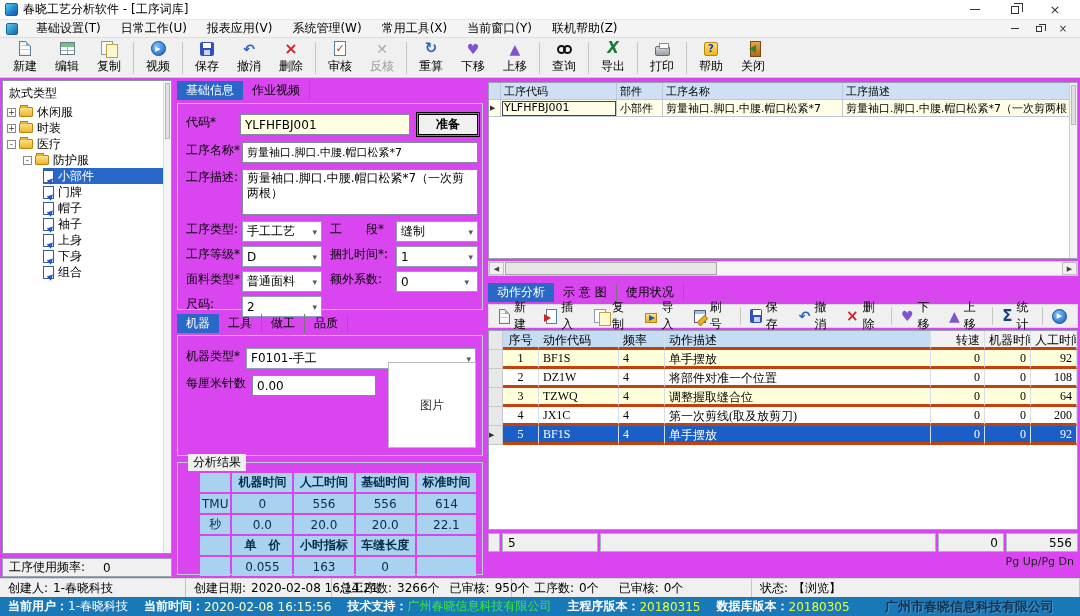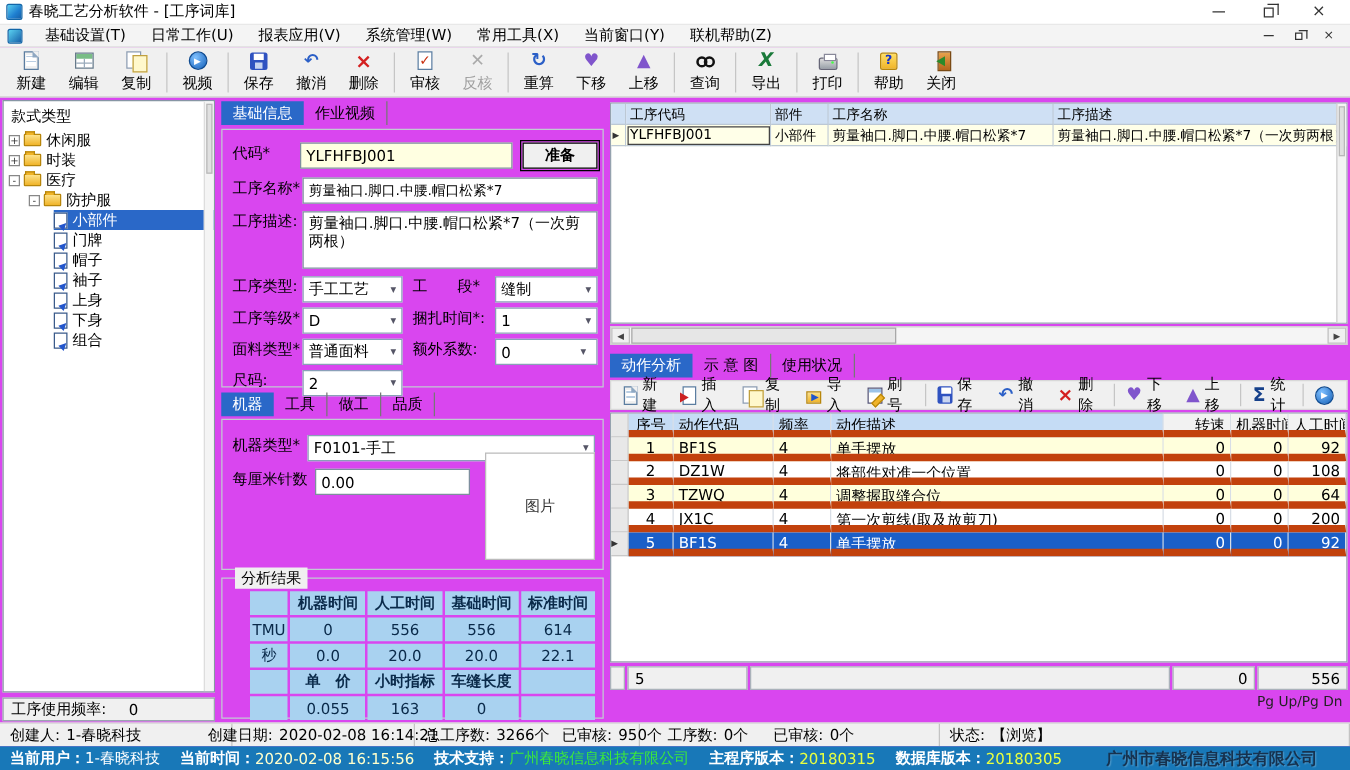--- a/index.html
+++ b/index.html
@@ -150,39 +150,39 @@
 
   #atabs { position:absolute; left:0; top:205px; }
   #atoolbar { position:absolute; left:0; top:226px; width:590px; height:24px; background:#f0f0f0; border:1px solid #d8d8d8;
               display:flex; align-items:center; padding:0 4px; }
   .abtn { display:flex; align-items:center; gap:4px; padding:0 6px; height:22px; }
   .asep { width:1px; height:18px; background:#c5c5c5; margin:0 3px; }
   .aplay { margin-left:auto; }
 
   #atable { position:absolute; left:0; top:252px; width:590px; height:200px; background:#fff; border:1px solid #95a2ae; }
   .arow { display:flex; height:19px; }
-  .acell { border-right:1px solid #d8dee6; border-bottom:6px solid #c2410c; padding:1px 4px; overflow:hidden; white-space:nowrap; }
+  .acell { border-right:1px solid #d8dee6; border-bottom:3px solid #c2410c; padding:1px 4px; overflow:hidden; white-space:nowrap;font-family:Liberation Serif, serif; }
   .arh { flex:0 0 14px; background:#e8e8e8; border-right:1px solid #c8c8c8; border-bottom:1px solid #c8c8c8; color:#333; font-size:7px; display:flex; align-items:center; }
   .ac-no { flex:0 0 36px; text-align:center; } .ac-code { flex:0 0 80px; } .ac-freq { flex:0 0 46px; }
   .ac-desc { flex:1 1 auto; } .ac-speed { flex:0 0 54px; text-align:right; } .ac-mt { flex:0 0 46px; text-align:right; } .ac-lt { flex:0 0 46px; text-align:right; }
   .ahead .acell { background:#c5dcf5; }
   .ahead .ac-speed, .ahead .ac-mt, .ahead .ac-lt { background:#f2f2f2; }
   .arow.odd .acell { background:#ffffdc; }
   .arow.sel .acell { background:#1a5fc8; color:#fff; }
 
   .sumrow { position:absolute; left:0; top:455px; width:590px; height:19px; display:flex; gap:2px; }
   .sumcell { background:#f0f0f0; border:1px solid #aab2ba; height:19px; display:flex; align-items:center; padding:0 5px; }
   .sum-rh { flex:0 0 12px; } .sum-count { flex:0 0 96px; } .sum-fill { flex:1 1 auto; }
   .sum-speed { flex:0 0 66px; justify-content:flex-end; } .sum-lt { flex:0 0 72px; justify-content:flex-end; }
   .paging { position:absolute; right:4px; top:477px; font-size:11px; color:#222; }
 
   
   #status1 { position:absolute; left:0; top:578px; width:1080px; height:19px; background:#f0f0f0; border-top:1px solid #d5d5d5; display:flex; }
   .sp { border-right:1px solid #c3c3c3; padding:0 8px; display:flex; align-items:center; gap:5px; white-space:nowrap; }
-  .sp1 { width:186px; } .sp2 { width:146px;justify-content:center; } .sp3 { width:180px; } .sp4 { width:226px;margin-left:14px; } .sp5 { flex:1; }
+  .sp1 { width:186px; } .sp2 { width:146px; } .sp3 { width:180px; } .sp4 { width:226px;margin-left:14px; } .sp5 { flex:1; }
   .gap14 { display:inline-block; width:10px; }
   #status2 { position:absolute; left:0; top:597px; width:1080px; height:19px; background:#1878b8; color:#fff; display:flex; align-items:center;
              padding:0 8px; white-space:nowrap; }
   #status2 b { font-weight:bold; }
   .v-white { color:#ffffff; } .v-time { color:#ffffcc; } .v-green { color:#3ce83c; } .v-yellow { color:#e8ff40; }
   .s2gap { display:inline-block; width:16px; }
   .company { margin-left:auto; margin-right:18px; font-size:13px; font-weight:bold; color:#16324f; text-shadow:1px 1px 1px #4a96c8; }
 </style>
 </head>
 <body>

